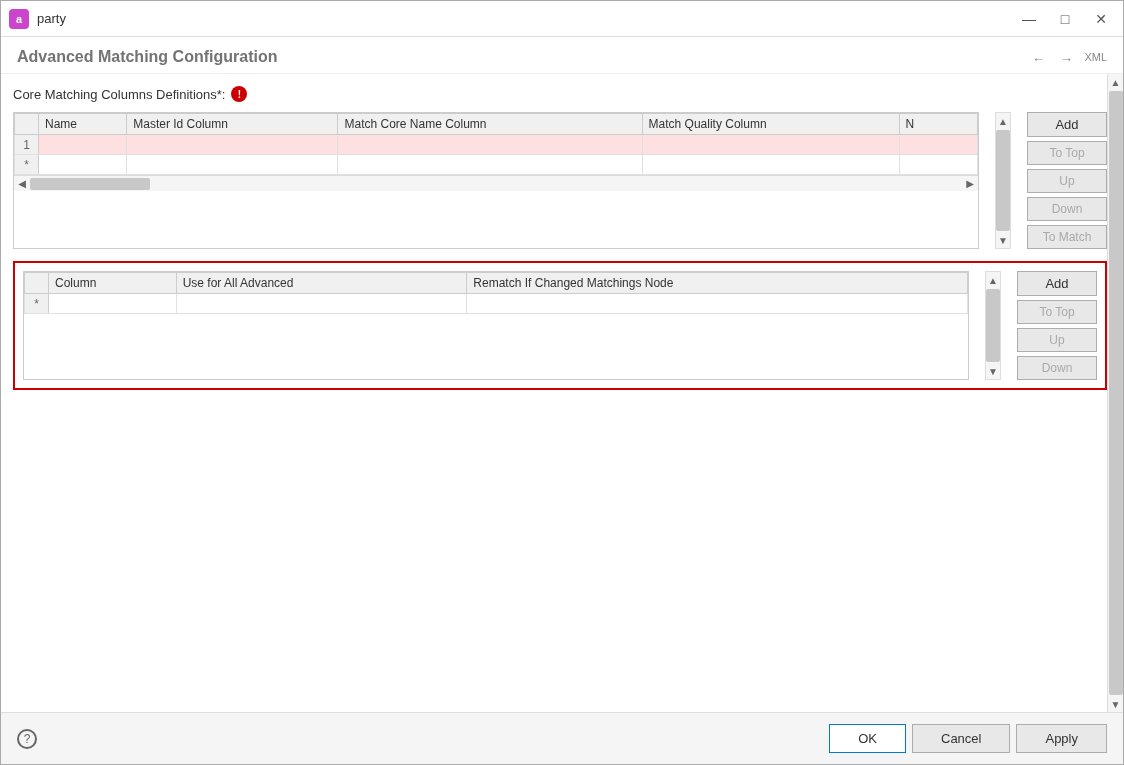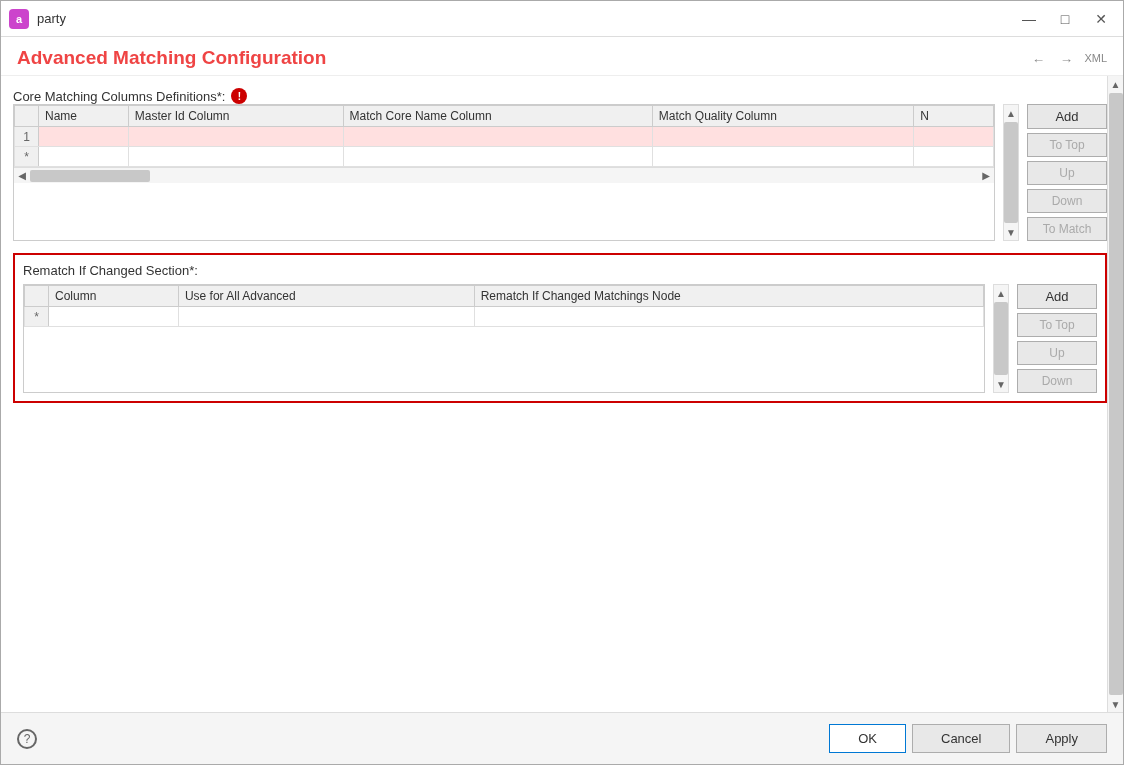--- a/index.html
+++ b/index.html
@@ -71,23 +71,23 @@
     .header-bar {
       background: #ffffff;
       padding: 10px 16px 6px 16px;
       border-bottom: 1px solid #eee;
       display: flex;
       align-items: center;
       justify-content: space-between;
       flex-shrink: 0;
     }
     .header-title {
-      font-size: 19px;
+      font-size: 16px;
       font-weight: 600;
-      color: #ef4444;
+      color: #737373;
       text-align: center;
     }
     .header-icons {
       display: flex;
       gap: 4px;
       align-items: center;
     }
     .header-icon-btn {
       width: 24px;
       height: 20px;
@@ -160,42 +160,42 @@
     .checkbox {
       width: 14px;
       height: 14px;
       border: 1px solid #999;
       background: white;
     }
 
     .section-label {
       font-size: 13px;
       color: #333;
-      margin-bottom: 0;
+      margin-bottom: 10px;
       display: flex;
       align-items: center;
       gap: 6px;
     }
 
     .error-icon {
       width: 16px;
       height: 16px;
       background: #cc0000;
       border-radius: 50%;
       display: flex;
       align-items: center;
       justify-content: center;
       color: white;
       font-size: 10px;
       font-weight: bold;
     }
 
     .table-container {
       display: flex;
-      gap: 8px;
+      gap: 16px;
     }
 
     table {
       width: 100%;
       border-collapse: collapse;
       font-size: 12px;
     }
     thead tr {
       background: #f0f0f0;
     }
@@ -436,23 +436,20 @@
             <button class="btn btn-add">Add</button>
             <button class="btn disabled">To Top</button>
             <button class="btn disabled">Up</button>
             <button class="btn disabled">Down</button>
             <button class="btn disabled">To Match</button>
           </div>
         </div>
       </div>
 
       <div class="rematch-section">
-        <div class="section-label">
-          <span>Rematch If Changed Section*:</span>
-        </div>
         <div class="table-container">
           <div style="flex:1; display:flex; flex-direction:column; border:1px solid #ccc; overflow:hidden;">
             <div style="overflow:auto; max-height:120px;">
               <table>
                 <thead>
                   <tr>
                     <th style="width:24px; background:#f0f0f0;"></th>
                     <th>Column</th>
                     <th>Use for All Advanced</th>
                     <th>Rematch If Changed Matchings Node</th>

